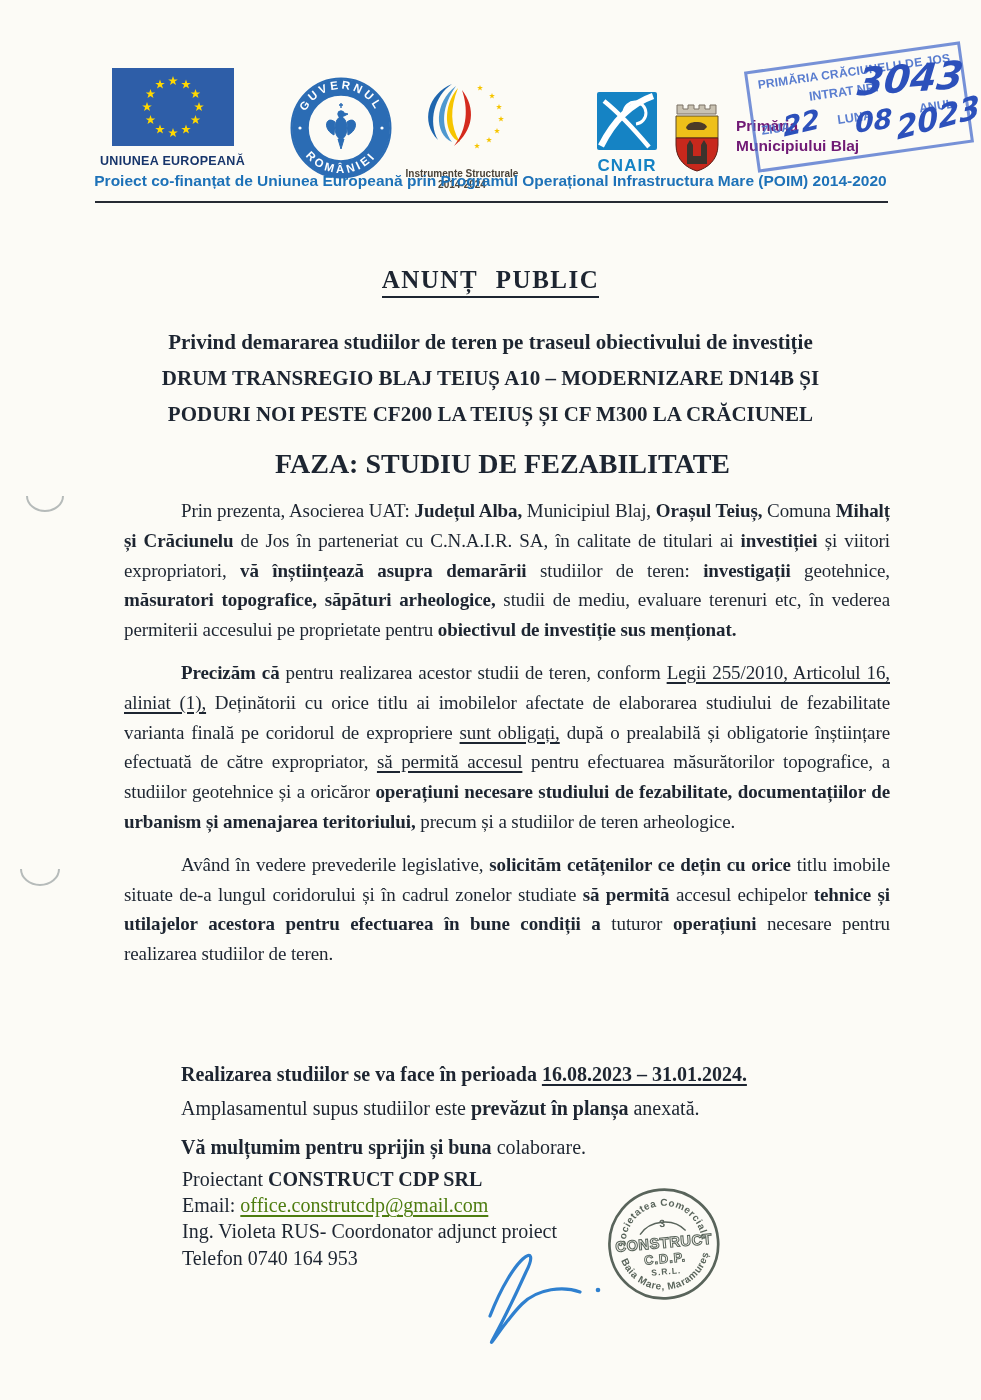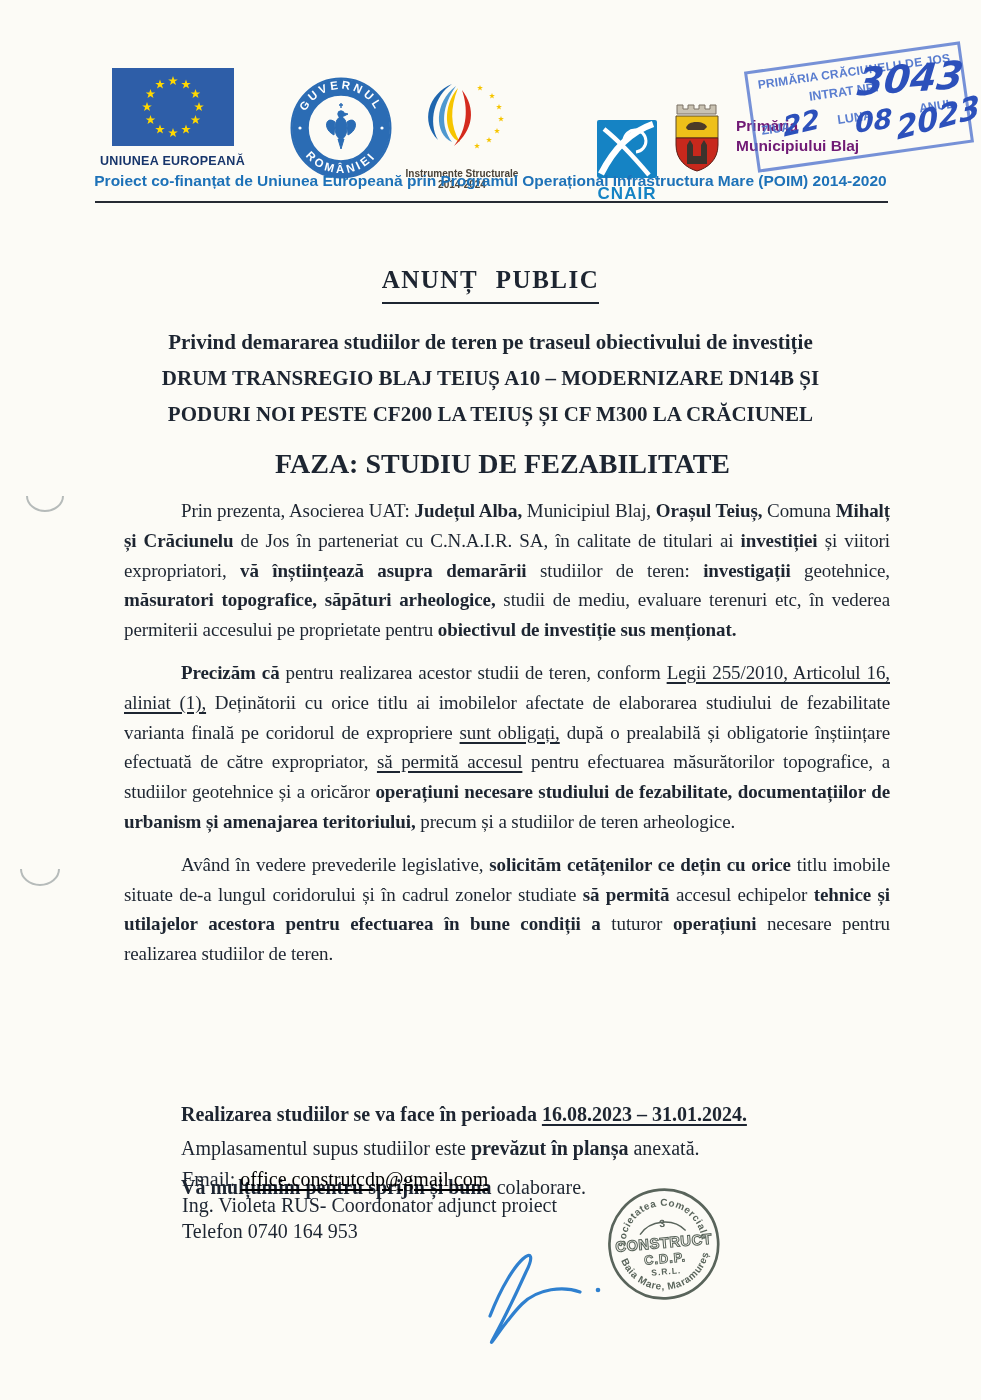--- a/index.html
+++ b/index.html
@@ -15,21 +15,21 @@
 
   
   .logo{position:absolute;text-align:center;}
   .logo-eu{left:100px;top:68px;width:145px;}
   .eu-label{margin-top:4px;font-family:"Liberation Sans",sans-serif;font-weight:bold;
             font-size:12.5px;color:#17356b;letter-spacing:.3px;}
   .logo-gov{left:288px;top:76px;width:106px;}
   .logo-is{left:403px;top:76px;width:118px;}
   .is-label1{font-family:"Liberation Sans",sans-serif;font-weight:bold;font-size:10px;color:#4a4238;margin-top:4px;}
   .is-label2{font-family:"Liberation Sans",sans-serif;font-weight:bold;font-size:10px;color:#4a4238;}
-  .logo-cnair{left:592px;top:92px;width:70px;margin-top:28px;}
+  .logo-cnair{left:592px;top:92px;width:70px;}
   .cnair-label{margin-top:2px;font-family:"Liberation Sans",sans-serif;font-weight:bold;
                font-size:17px;color:#1583c4;letter-spacing:1px;}
   .logo-arms{left:665px;top:94px;width:64px;}
   .blaj-text{position:absolute;left:736px;top:116px;font-family:"Liberation Sans",sans-serif;
              font-weight:bold;font-size:15.5px;line-height:20px;color:#701a75;}
 
   
   .entry-stamp{position:absolute;left:750px;top:56px;width:218px;height:102px;
                transform:rotate(-8deg);color:#4b72cc;
                border:3px solid rgba(74,110,204,.75);box-sizing:border-box;
@@ -42,35 +42,35 @@
   .hw-day{left:28px;top:42px;font-size:27px;transform:rotate(-5deg) skewX(-8deg);}
   .hw-month{left:100px;top:50px;font-size:27px;transform:skewX(-8deg);}
   .hw-year{left:140px;top:54px;font-size:31px;white-space:nowrap;transform:rotate(-7deg) skewX(-12deg);}
 
   .cofinance{position:absolute;left:0;top:172px;width:100%;text-align:center;
              font-family:"Liberation Sans",sans-serif;font-weight:bold;font-size:15.5px;color:#1e72b8;}
   .rule{position:absolute;left:95px;top:201px;width:793px;border-top:2.5px solid #262b33;}
 
   .doc-title{position:absolute;left:0;top:266px;width:100%;text-align:center;}
   .doc-title-inner{display:inline-block;font-size:25px;font-weight:bold;letter-spacing:1.5px;
-                   word-spacing:10px;padding-bottom:8px;border-bottom:2.5px solid #1d2531;}
+                   word-spacing:10px;padding-bottom:2px;border-bottom:2.5px solid #1d2531;}
   .subtitle{position:absolute;left:0;top:324px;width:100%;text-align:center;
             font-weight:bold;font-size:21px;line-height:36px;}
   .phase{position:absolute;left:12px;top:448px;width:100%;text-align:center;font-weight:bold;font-size:28px;}
 
   .bodytext{position:absolute;left:124px;top:496px;width:766px;}
   .para{margin:0 0 13px 0;font-size:19px;line-height:29.8px;text-align:justify;text-indent:57px;letter-spacing:-0.1px;}
 
-  .closing{position:absolute;left:124px;top:1060px;width:766px;padding-left:57px;box-sizing:border-box;font-size:20px;line-height:28px;margin-top:40px;}
+  .closing{position:absolute;left:124px;top:1060px;width:766px;padding-left:57px;box-sizing:border-box;font-size:20px;line-height:28px;}
   .close-line{margin-bottom:8px;}
   .close-line.period{margin-bottom:6px;}
   .close-line.location{margin-bottom:11px;}
 
   .contact{position:absolute;left:182px;top:1166px;font-size:20px;line-height:26.2px;}
-  .email{color:#000000;text-decoration:underline;text-underline-offset:3px;cursor:pointer;}
+  .email{color:#4d7c0f;text-decoration:underline;text-underline-offset:3px;cursor:pointer;}
 
   .signature{position:absolute;left:462px;top:1238px;}
   .company-stamp{position:absolute;left:602px;top:1182px;transform:rotate(-5deg);opacity:.92;}
   .st-arc{font-family:"Liberation Sans",sans-serif;font-weight:bold;font-size:10.5px;
           letter-spacing:.6px;fill:#4c584e;}
   .st-num{font-family:"Liberation Sans",sans-serif;font-weight:bold;font-size:11px;fill:#4c584e;text-anchor:middle;}
   .st-name{font-family:"Liberation Sans",sans-serif;font-weight:bold;font-size:15.5px;letter-spacing:.5px;
            text-anchor:middle;fill:#faf8f2;stroke:#4c584e;stroke-width:1.1px;}
   .st-cdp{font-family:"Liberation Sans",sans-serif;font-weight:bold;font-size:13.5px;letter-spacing:1px;
           text-anchor:middle;fill:#faf8f2;stroke:#4c584e;stroke-width:1px;}
@@ -220,20 +220,21 @@
     <p class="para"><span>Având în vedere prevederile legislative, </span><span class="b">solicităm cetățenilor ce dețin cu orice</span><span> titlu imobile situate de-a lungul coridorului și în cadrul zonelor studiate </span><span class="b">să permită</span><span> accesul echipelor </span><span class="b">tehnice și utilajelor acestora pentru efectuarea în bune condiții a</span><span> tuturor </span><span class="b">operațiuni</span><span> necesare pentru realizarea studiilor de teren.</span></p>
   </div>
 
   <div class="closing">
     <div class="close-line period"><span class="b">Realizarea studiilor se va face în perioada </span><span class="b u">16.08.2023 – 31.01.2024.</span></div>
     <div class="close-line location"><span>Amplasamentul supus studiilor este </span><span class="b">prevăzut în planșa</span><span> anexată.</span></div>
     <div class="close-line thanks"><span class="b">Vă mulțumim pentru sprijin și buna</span><span> colaborare.</span></div>
   </div>
 
   <div class="contact">
+    <div><span>Proiectant </span><span class="b">CONSTRUCT CDP SRL</span></div>
     <div><span>Email: </span><a class="email" href="#">office.construtcdp@gmail.com</a></div>
     <div>Ing. Violeta RUS- Coordonator adjunct proiect</div>
     <div>Telefon 0740 164 953</div>
   </div>
 
   <svg class="signature" width="160" height="110" viewBox="0 0 160 110">
     <path d="M28,78 C52,16 80,2 64,34 C54,56 36,92 30,103 C26,111 44,82 60,66 C76,50 102,48 118,54" stroke="#2f80cf" stroke-width="3.2" fill="none" stroke-linecap="round"></path>
     <circle cx="136" cy="52" r="2.3" fill="#2f80cf"></circle>
   </svg>
 

